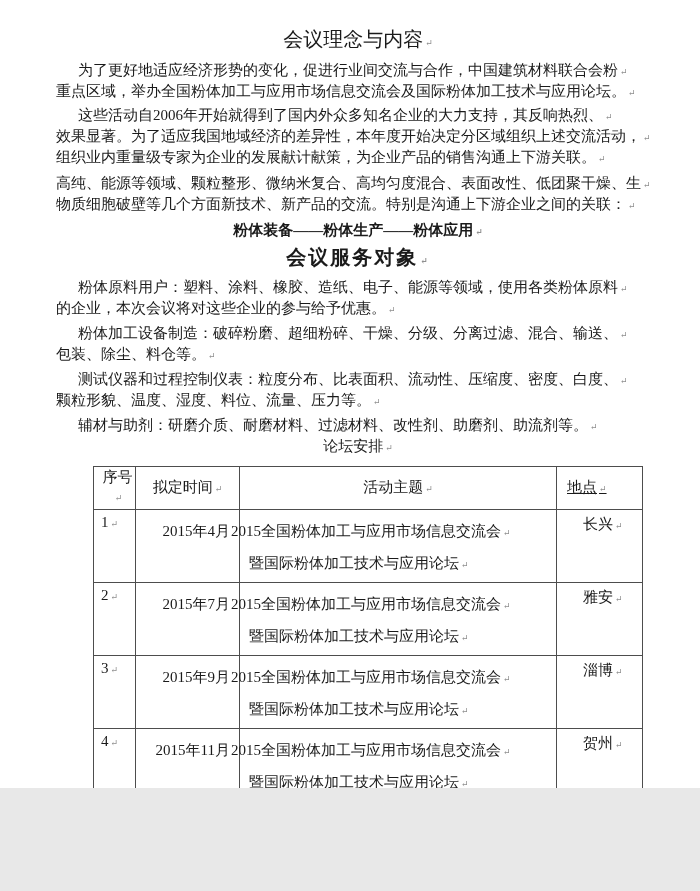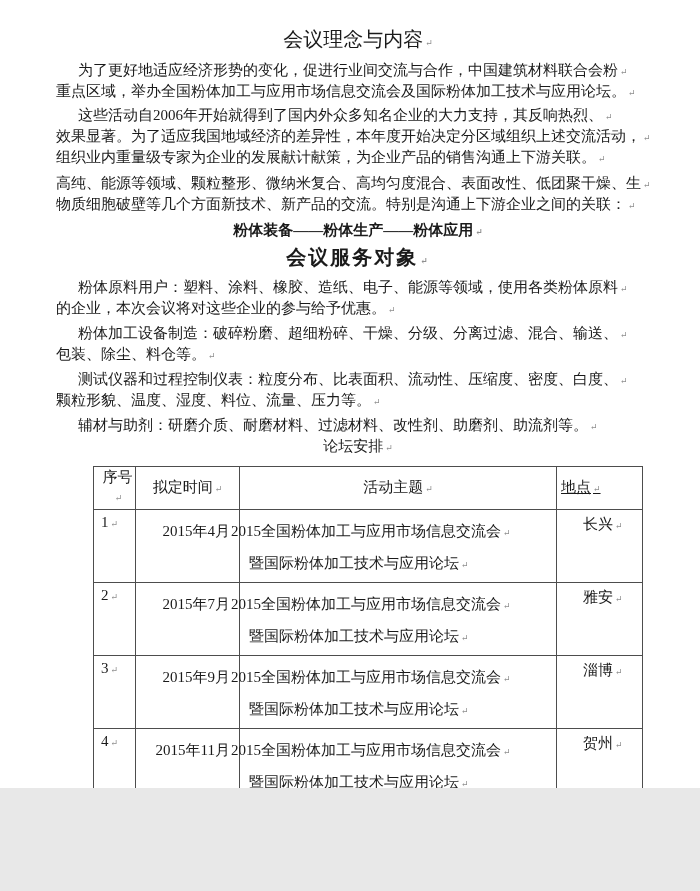--- a/index.html
+++ b/index.html
@@ -56,21 +56,21 @@
     border:1px solid #4d4d4d;
     font-size:15px; line-height:19px;
     font-weight:normal;
     overflow:visible;
   }
   tr.head-row { height:40px; }
   tr.data-row { height:73px; }
   th.c-no   { text-align:center; padding-left:7px; vertical-align:middle; }
   th.c-time { text-align:center; vertical-align:middle; }
   th.c-theme{ text-align:center; vertical-align:middle; }
-  th.c-loc  { text-align:left; padding-left:4px; vertical-align:middle;text-decoration:underline; }
+  th.c-loc  { text-align:left; padding-left:10px; vertical-align:middle;text-decoration:underline; }
   td { vertical-align:top; }
   td.c-no   { padding:3px 0 0 7px; }
   td.c-time { text-align:right; padding:12px 9px 0 0; white-space:nowrap; }
   td.c-theme{ padding:12px 0 0 9px; }
   td.c-theme .t1 { margin-left:-18px; white-space:nowrap; }
   td.c-theme .t2 { margin-top:11px; white-space:nowrap; }
   td.c-loc  { padding:5px 0 0 26px; white-space:nowrap; }
 </style>
 </head>
 <body>

